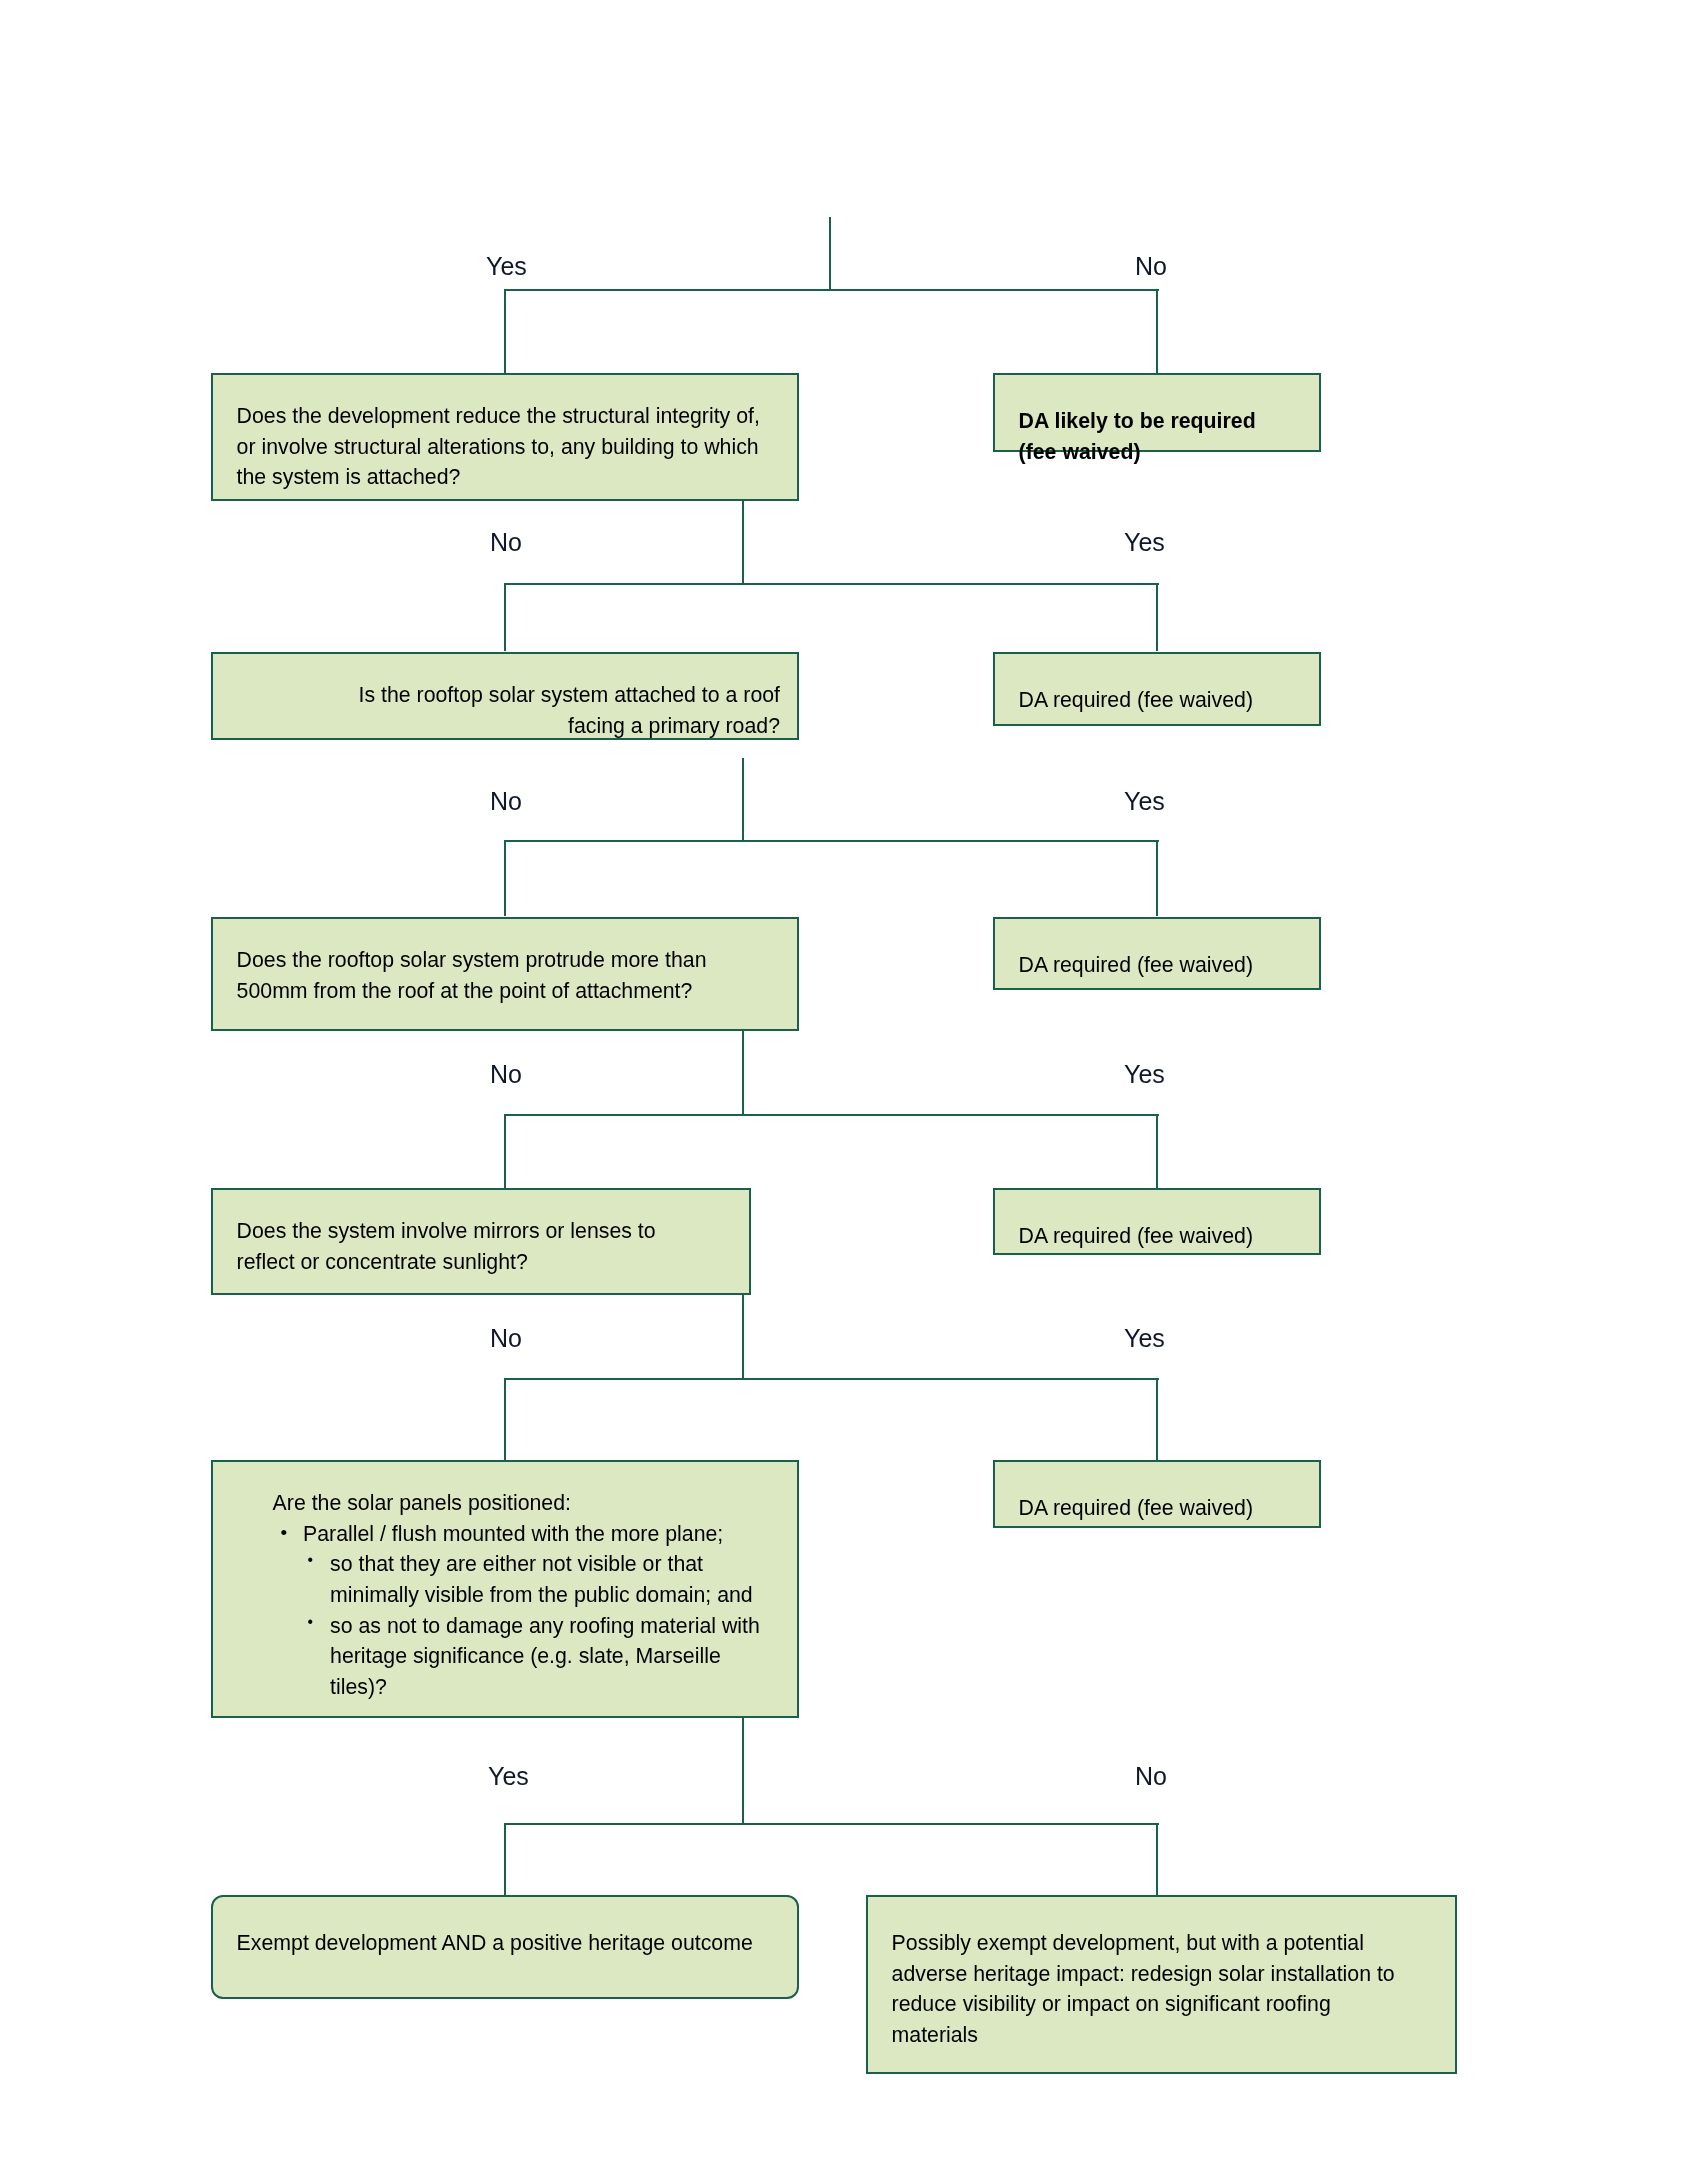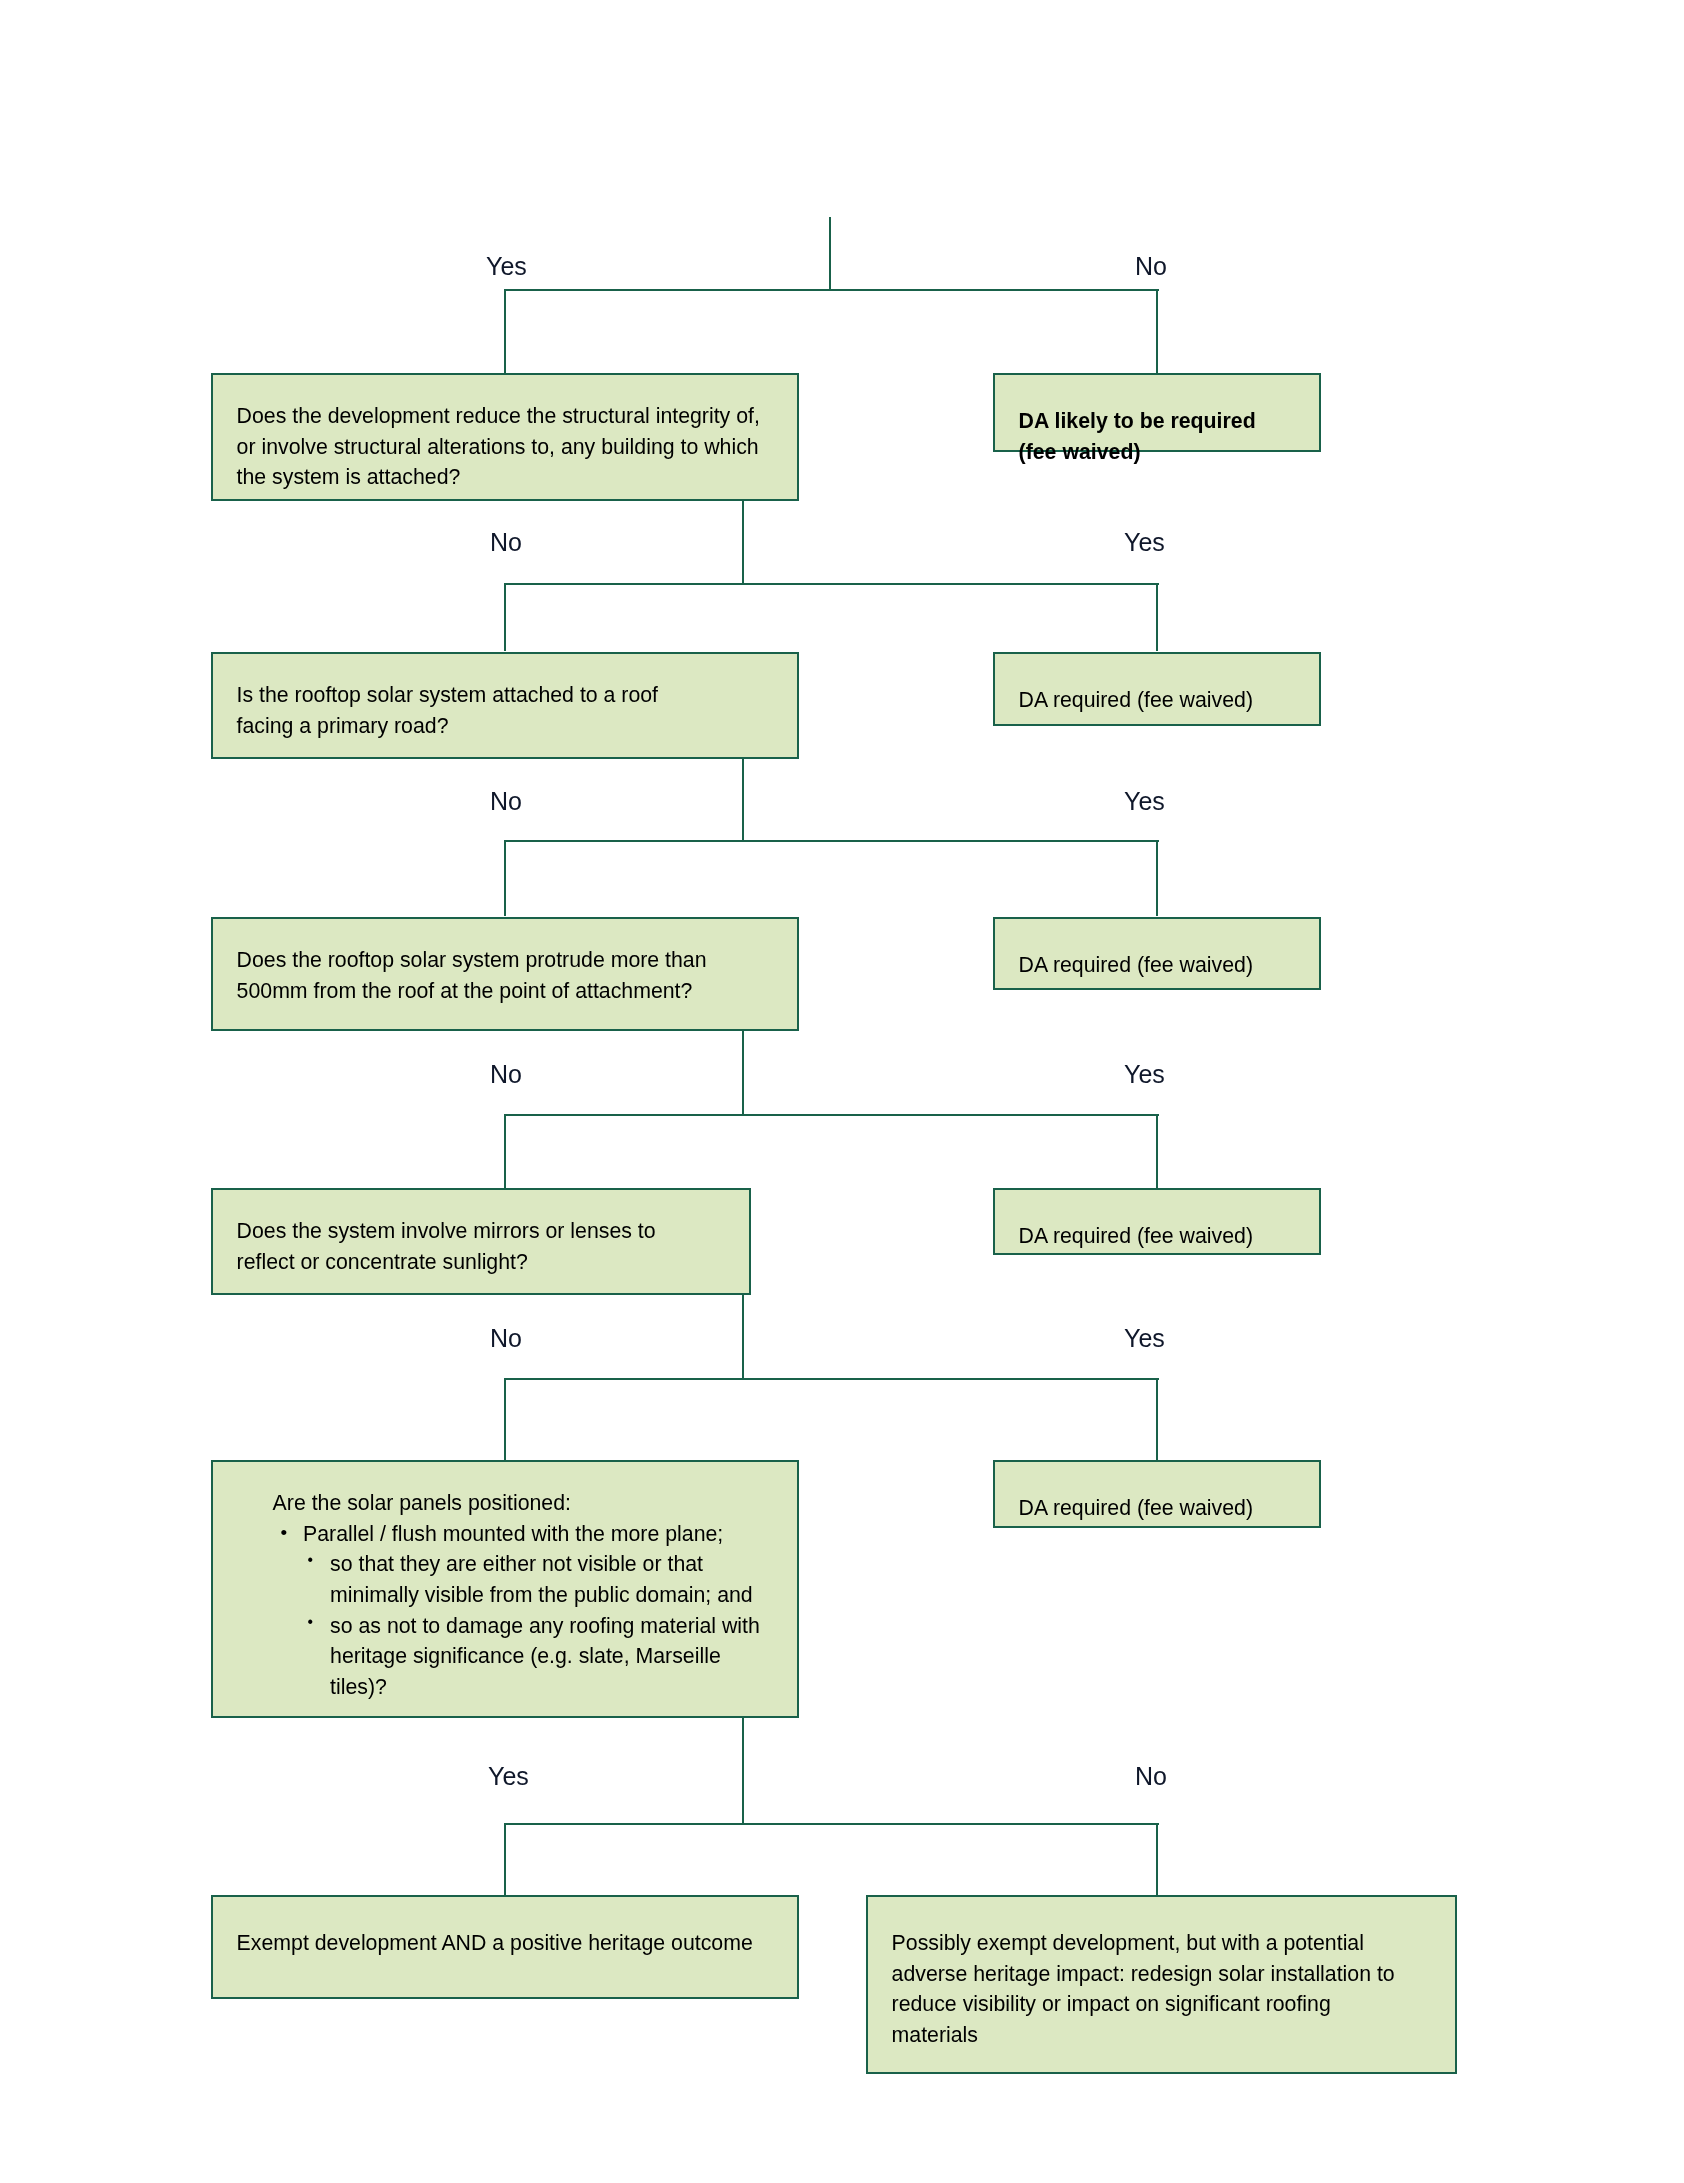--- a/index.html
+++ b/index.html
@@ -112,21 +112,21 @@
   </div>
 
   <div class="vline" style="left:742px; top:501px; height:83px;"></div>
   <div class="hline" style="left:504px; top:583px; width:655px;"></div>
   <div class="vline" style="left:504px; top:583px; height:68px;"></div>
   <div class="vline" style="left:1156px; top:583px; height:68px;"></div>
 
   <div class="edge-label" style="left:490px; top:530px;">No</div>
   <div class="edge-label" style="left:1124px; top:530px;">Yes</div>
 
-  <div class="node q" style="left:211px; top:652px; width:588px; height:107px;">
+  <div class="node q" style="left:211px; top:652px; width:588px; height:88px;text-align:right;">
     <div class="txt">Is the rooftop solar system attached to a roof
 facing a primary road?</div>
   </div>
 
   <div class="node r" style="left:993px; top:652px; width:328px; height:74px;">
     <div class="txt">DA required (fee waived)</div>
   </div>
 
   <div class="vline" style="left:742px; top:758px; height:83px;"></div>
   <div class="hline" style="left:504px; top:840px; width:655px;"></div>
@@ -199,21 +199,21 @@
   </div>
 
   <div class="vline" style="left:742px; top:1718px; height:107px;"></div>
   <div class="hline" style="left:504px; top:1823px; width:655px;"></div>
   <div class="vline" style="left:504px; top:1823px; height:73px;"></div>
   <div class="vline" style="left:1156px; top:1823px; height:73px;"></div>
 
   <div class="edge-label" style="left:488px; top:1764px;">Yes</div>
   <div class="edge-label" style="left:1135px; top:1764px;">No</div>
 
-  <div class="node r" style="left:211px; top:1895px; width:588px; height:104px;">
+  <div class="node r" style="left:211px; top:1895px; width:588px; height:104px;border-radius:12px;">
     <div class="txt">Exempt development AND a positive heritage outcome</div>
   </div>
 
   <div class="node r" style="left:866px; top:1895px; width:591px; height:179px;">
     <div class="txt">Possibly exempt development, but with a potential
 adverse heritage impact: redesign solar installation to
 reduce visibility or impact on significant roofing
 materials</div>
   </div>
 

